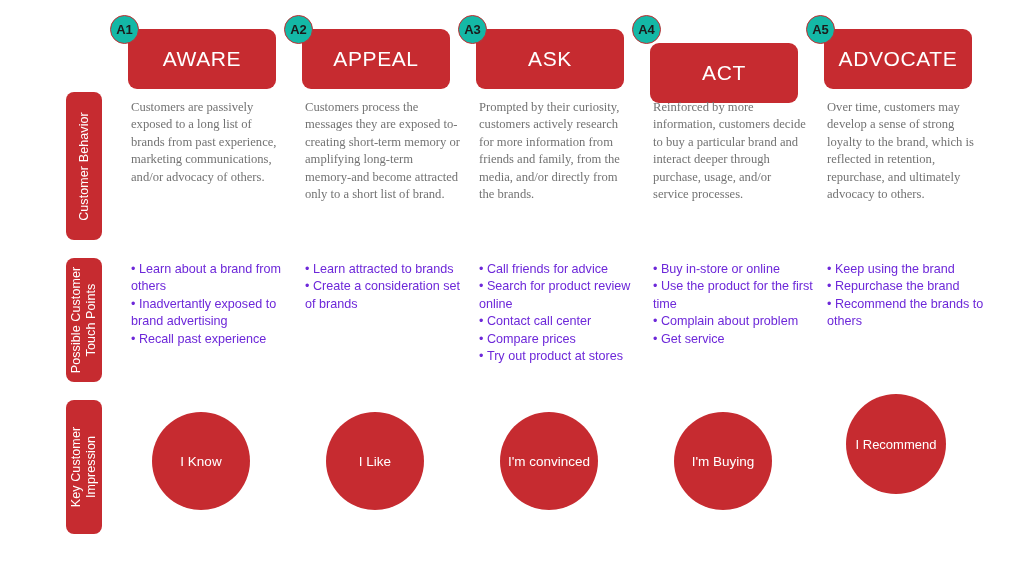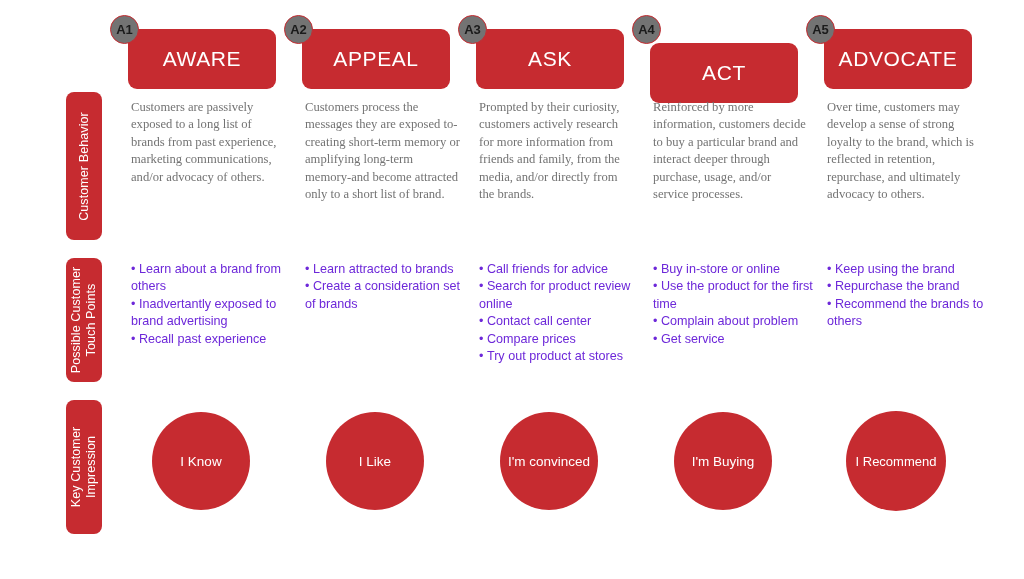--- a/index.html
+++ b/index.html
@@ -70,21 +70,21 @@
   .stage-header.h4 { left: 650px; margin-top: 14px; }
   .stage-header.h5 { left: 824px; width: 148px; }
 
   
   .stage-badge {
     position: absolute;
     top: 15px;
     width: 27px;
     height: 27px;
     border-radius: 50%;
-    background: #737373;
+    background: #14b8a6;
     border: 1.6px solid #C62B30;
     color: #1b1b1b;
     display: flex;
     align-items: center;
     justify-content: center;
     font-size: 13px;
     font-weight: 600;
     z-index: 4;
   }
   .stage-badge.b1 { left: 110px; }
@@ -139,21 +139,21 @@
     text-align: center;
     font-size: 13.5px;
     line-height: 17px;
     padding: 0 4px;
     box-sizing: border-box;
   }
   .impression-circle.c1 { left: 152px; }
   .impression-circle.c2 { left: 326px; }
   .impression-circle.c3 { left: 500px; }
   .impression-circle.c4 { left: 674px; }
-  .impression-circle.c5 { left: 846px; width: 100px; height: 100px; top: 411px; font-size: 13px; }
+  .impression-circle.c5 { left: 846px; width: 100px; height: 100px; top: 394px; font-size: 13px; }
 </style>
 </head>
 <body>
 
 <div id="diagram">
 
   <div class="rail-label rail-behavior">
     <div class="rail-text">Customer Behavior</div>
   </div>
 

